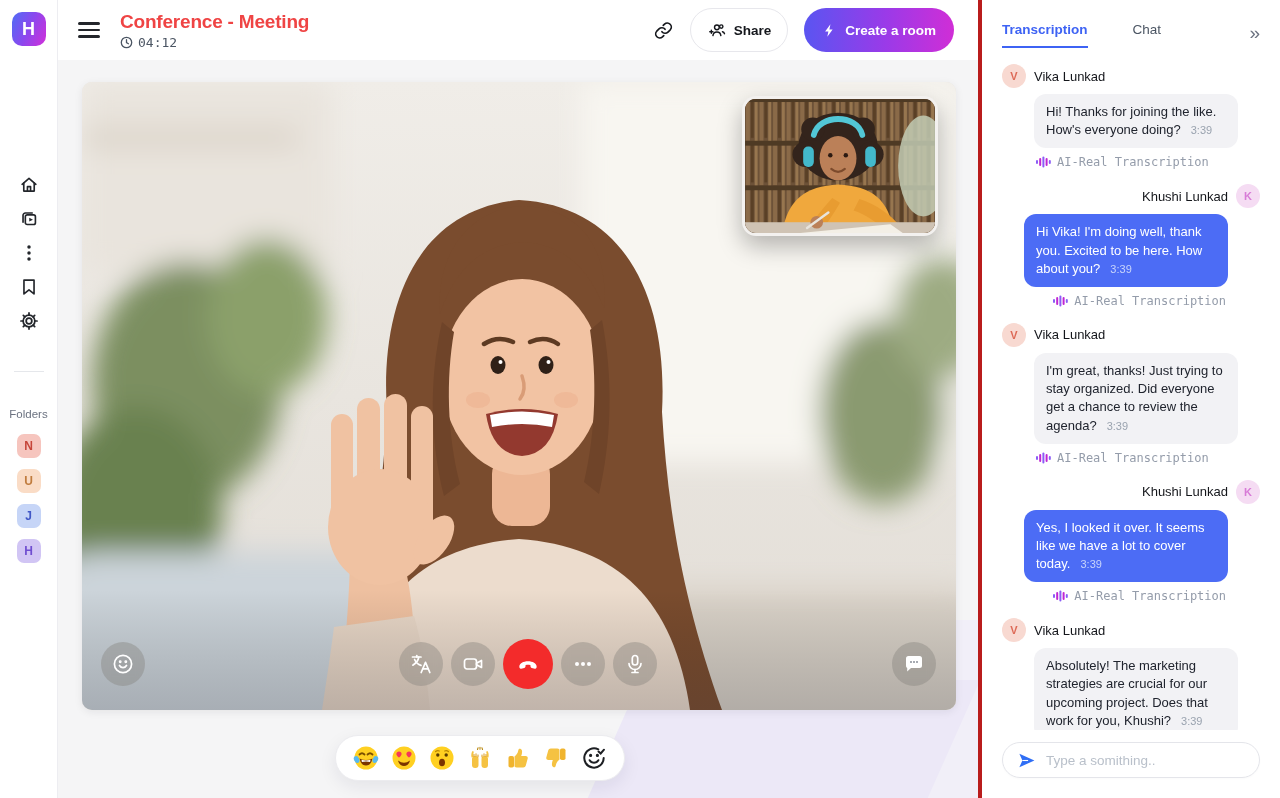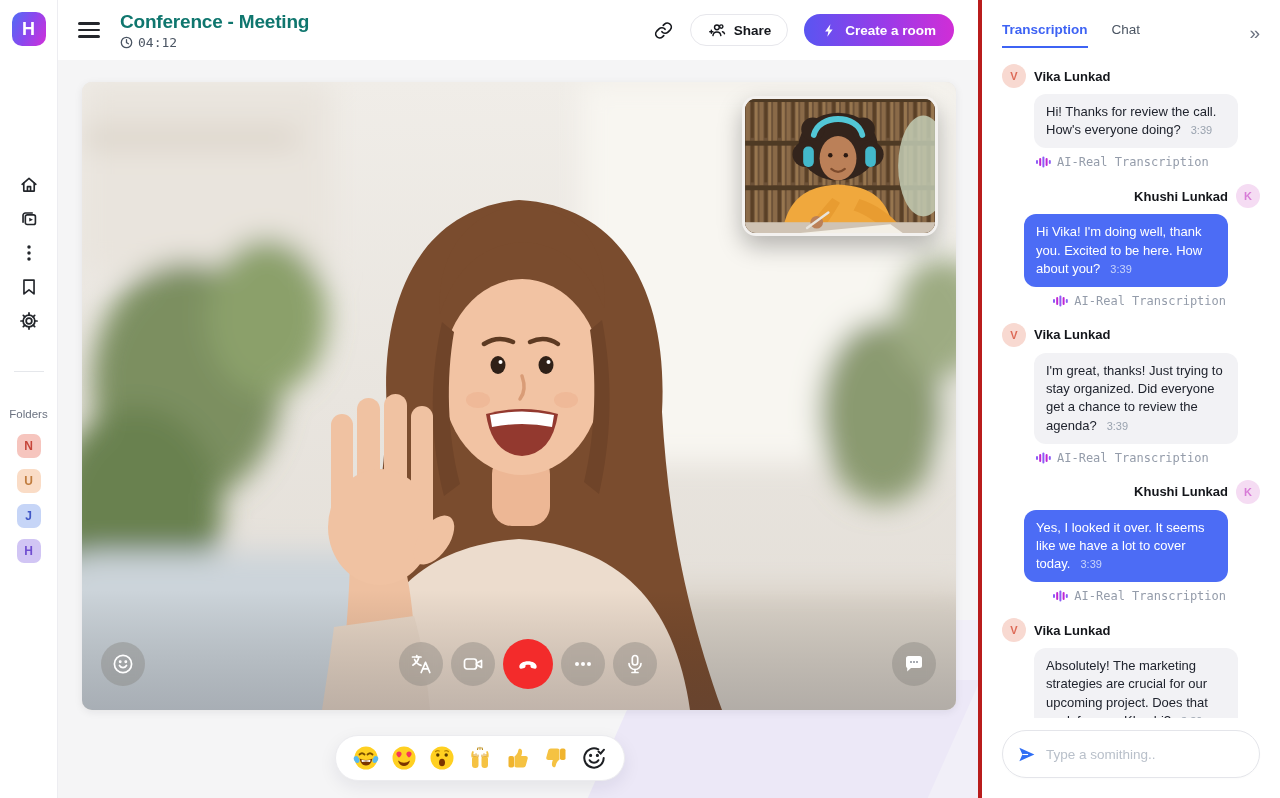--- a/index.html
+++ b/index.html
@@ -24,26 +24,26 @@
   .chip.u { background:#fadcc6; color:#c07c3e; }
   .chip.j { background:#c6d5f7; color:#4157c6; }
   .chip.h { background:#d1c5f4; color:#6f4ed0; }
 
   
   .main { flex:1; display:flex; flex-direction:column; min-width:0; }
   .hdr { height:60px; background:#fff; display:flex; align-items:center; padding:0 24px 0 20px; flex-shrink:0; }
   .hamburger { width:22px; display:flex; flex-direction:column; gap:4px; cursor:pointer; }
   .hamburger span { display:block; height:2.4px; background:#23262b; border-radius:2px; }
   .titleblock { margin-left:20px; }
-  .title { font-size:19px; font-weight:700; letter-spacing:-.2px; color:#0f766e; }
+  .title { font-size:19px; font-weight:700; letter-spacing:-.2px; color:#ef4444; }
   .timer { display:flex; align-items:center; gap:5px; margin-top:2px;
            font-family:"DejaVu Sans Mono", monospace; font-size:13px; color:#4b5563; }
   .hdr-actions { margin-left:auto; display:flex; align-items:center; gap:16px; }
   .icon-btn { background:none; border:none; cursor:pointer; display:flex; align-items:center; }
-  .pill { display:flex; align-items:center; gap:8px; height:32px; border-radius:999px; cursor:pointer;
+  .pill { display:flex; align-items:center; gap:8px; height:44px; border-radius:999px; cursor:pointer;
           font-size:13.5px; font-weight:600; }
   .share { background:#fff; border:1px solid #e7e7ec; color:#15171c; padding:0 16px; }
   .create { border:none; color:#fff; padding:0 18px;
             background:linear-gradient(90deg,#5a55f1 0%,#9b3ae8 55%,#d02ed6 100%); }
 
   .content { flex:1; position:relative; background:#f5f5f6; overflow:hidden; }
   .deco1 { position:absolute; left:540px; top:620px; width:340px; height:190px;
            background:#ece8f7; transform:skewX(-24deg); }
   .deco2 { position:absolute; left:760px; top:560px; width:220px; height:240px;
            background:#f0ecf9; transform:skewX(-24deg); opacity:.7; }
@@ -72,45 +72,45 @@
               display:flex; align-items:center; gap:10px; background:#fff; border:1px solid #ececef;
               border-radius:999px; padding:8px 16px; box-shadow:0 6px 18px rgba(30,30,60,.08); }
   .remoji { width:28px; height:28px; display:flex; align-items:center; justify-content:center; cursor:pointer; }
 
   
   .panel { width:302px; flex-shrink:0; background:#fff; border-left:4px solid #b91c1c;
            display:flex; flex-direction:column; }
   .tabs { display:flex; align-items:flex-start; gap:24px; padding:22px 20px 0 20px; }
   .tab { font-size:13.5px; cursor:pointer; padding-bottom:9px; border-bottom:2.5px solid transparent; }
   .tab.active { color:#3e63f4; font-weight:700; border-bottom-color:#3e63f4; }
-  .tab.idle { color:#4b5563; font-weight:500; }
+  .tab.idle { color:#4b5563; font-weight:500;margin-left:21px; }
   .collapse { margin-left:auto; color:#6b7280; font-size:19px; line-height:1; cursor:pointer; padding-top:1px; }
 
   .msgs { flex:1; padding:16px 20px 0 20px; overflow:hidden; }
   .msg { margin-bottom:15px; }
   .mhead { display:flex; align-items:center; gap:8px; margin-bottom:6px; }
   .msg.right .mhead { justify-content:flex-end; }
   .avatar { width:24px; height:24px; border-radius:50%; display:flex; align-items:center; justify-content:center;
             font-size:11px; font-weight:700; flex-shrink:0; }
   .avatar.v { background:#f8d9d1; color:#dd6a57; }
   .avatar.k { background:#f5dcf3; color:#d77bd7; }
-  .mname { font-size:13px; font-weight:700; color:#14161b; }
+  .mname { font-size:13px; font-weight:400; color:#14161b; }
   .bubble { max-width:204px; border-radius:12px; padding:9px 12px; font-size:13px; line-height:1.4; }
   .msg.left .bubble { margin-left:32px; background:#f2f2f5; color:#20242e; }
   .msg.right .bubble { margin-left:auto; margin-right:32px; background:#4c6cf5; color:#fff; }
   .time { font-size:11px; margin-left:10px; }
   .msg.left .time { color:#9aa3af; }
   .msg.right .time { color:#c8d4fb; }
   .ai { display:flex; align-items:center; gap:6px; margin-top:7px;
         font-family:"DejaVu Sans Mono", monospace; font-size:12px; color:#949caa; }
   .msg.left .ai { margin-left:34px; }
   .msg.right .ai { justify-content:flex-end; margin-right:34px; }
 
   .composer { padding:12px 20px 20px 20px; }
-  .inputwrap { height:48px; border:1px solid #e4e5ea; border-radius:999px; display:flex; align-items:center;
+  .inputwrap { height:36px; border:1px solid #e4e5ea; border-radius:999px; display:flex; align-items:center;
                gap:10px; padding:16px 14px; box-shadow:0 1px 2px rgba(0,0,0,.02); }
   .inputwrap input { border:none; outline:none; flex:1; font-size:13.5px; color:#333;
                      font-family:"Liberation Sans", sans-serif; background:transparent; }
   .inputwrap input::placeholder { color:#b9c0ca; }
 </style>
 </head>
 <body>
 
 <div class="app">
 
@@ -445,21 +445,21 @@
       <div class="collapse">»</div>
     </div>
 
     <div class="msgs">
 
       <div class="msg left">
         <div class="mhead">
           <div class="avatar v">V</div>
           <div class="mname">Vika Lunkad</div>
         </div>
-        <div class="bubble"><span>Hi! Thanks for review the call. How's everyone doing?</span><span class="time">3:39</span></div>
+        <div class="bubble"><span>Hi! Thanks for joining the like. How's everyone doing?</span><span class="time">3:39</span></div>
         <div class="ai">
           <svg width="15" height="12" viewBox="0 0 15 12">
               <rect x="0" y="4" width="2" height="4" rx="1" fill="#8b5cf6"></rect>
               <rect x="3.2" y="2" width="2" height="8" rx="1" fill="#c026d3"></rect>
               <rect x="6.4" y="0.5" width="2" height="11" rx="1" fill="#8b5cf6"></rect>
               <rect x="9.6" y="2" width="2" height="8" rx="1" fill="#c026d3"></rect>
               <rect x="12.8" y="4" width="2" height="4" rx="1" fill="#8b5cf6"></rect>
             </svg>
           <span>AI-Real Transcription</span>
         </div>

